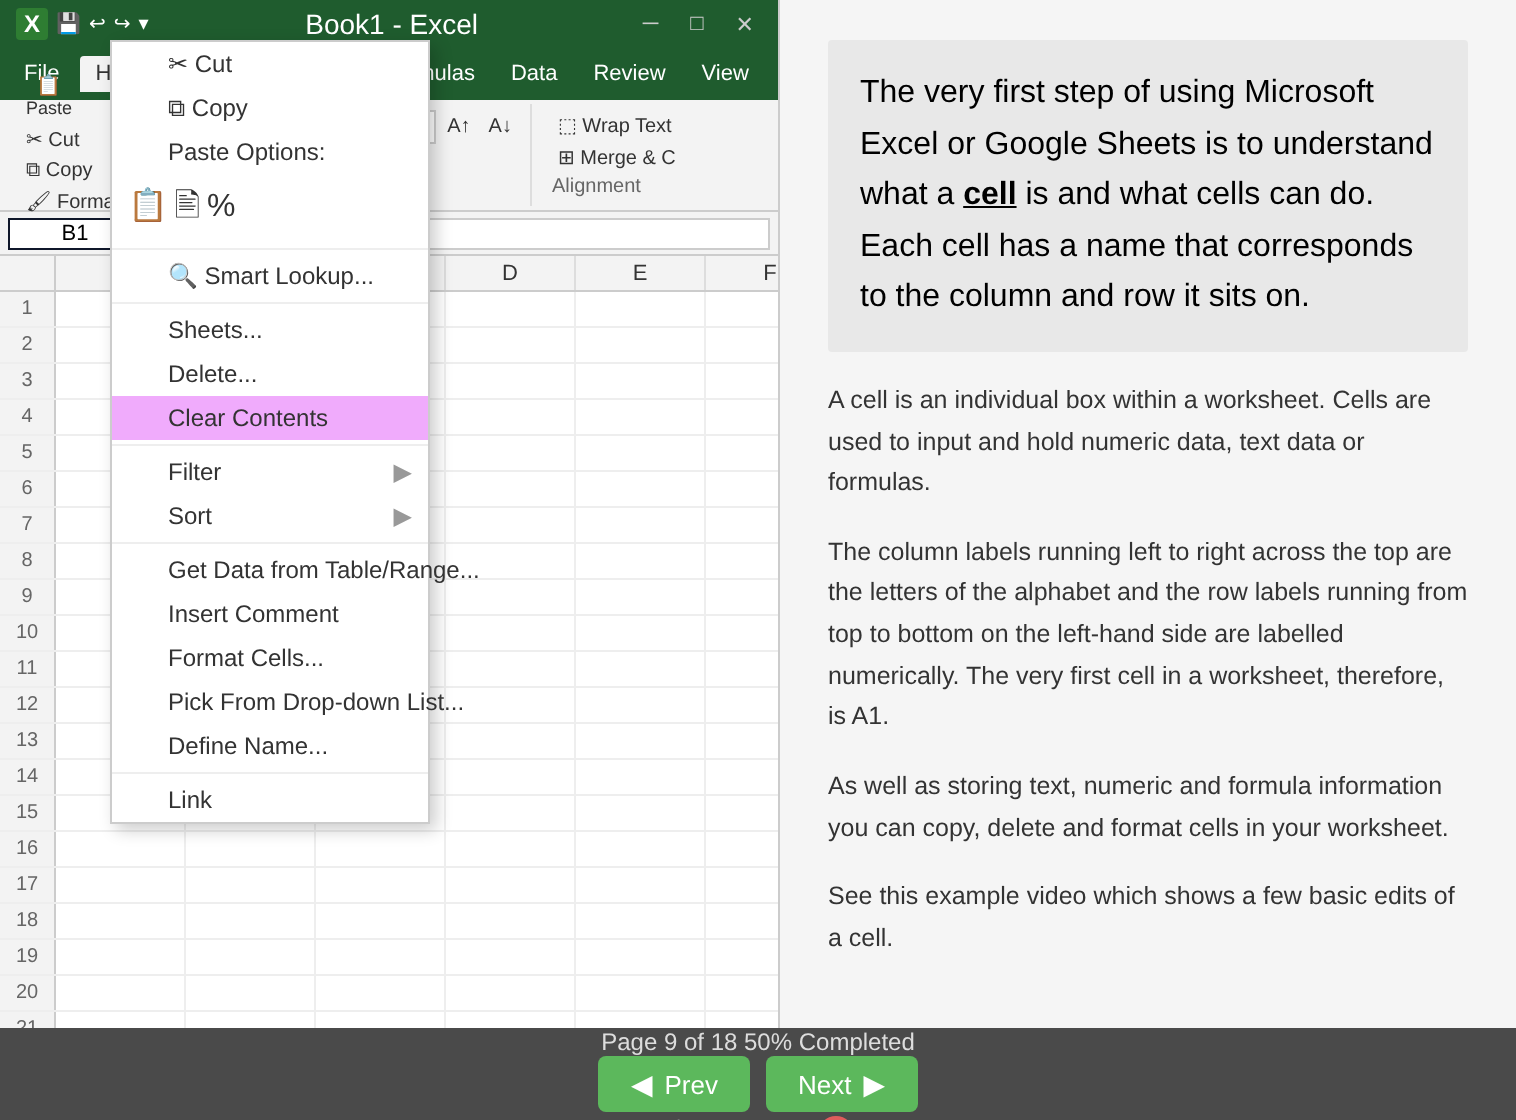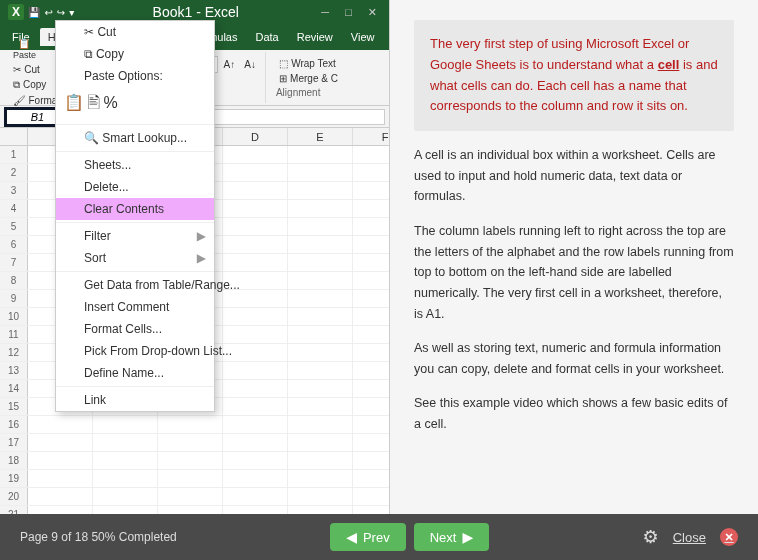--- a/index.html
+++ b/index.html
@@ -117,27 +117,26 @@
       display: flex;
       align-items: center;
       background: #f3f3f3;
       border-bottom: 1px solid #ccc;
       height: 22px;
       padding: 0 4px;
       gap: 4px;
     }
 
     .cell-ref {
-      border: 3px solid #0f172a;
+      border: 1px solid #0f172a;
       background: #fff;
       font-size: 11px;
       padding: 1px 4px;
       width: 67px;
       text-align: center;
-      font-style: italic;
     }
 
     .formula-input {
       flex: 1;
       border: 1px solid #ccc;
       background: #fff;
       font-size: 11px;
       padding: 1px 4px;
     }
 
@@ -250,23 +249,23 @@
       overflow-y: auto;
       display: flex;
       flex-direction: column;
       gap: 14px;
     }
 
     .intro-box {
       background: #e8e8e8;
       padding: 14px 16px;
       border-radius: 2px;
-      font-size: 13px;
+      font-size: 16px;
       line-height: 1.6;
-      color: #b91c1c;
+      color: #000000;
     }
 
     .intro-box .keyword {
       font-weight: bold;
       text-decoration: underline;
     }
 
     .content-text {
       font-size: 12.5px;
       line-height: 1.65;
@@ -274,20 +273,21 @@
     }
 
     
     .bottom-bar {
       height: 46px;
       background: #4a4a4a;
       display: flex;
       align-items: center;
       justify-content: space-between;
       padding: 0 20px;
+      flex-direction: column;
     }
 
     .status-text {
       color: #ddd;
       font-size: 12px;
     }
 
     .nav-buttons {
       display: flex;
       gap: 8px;

